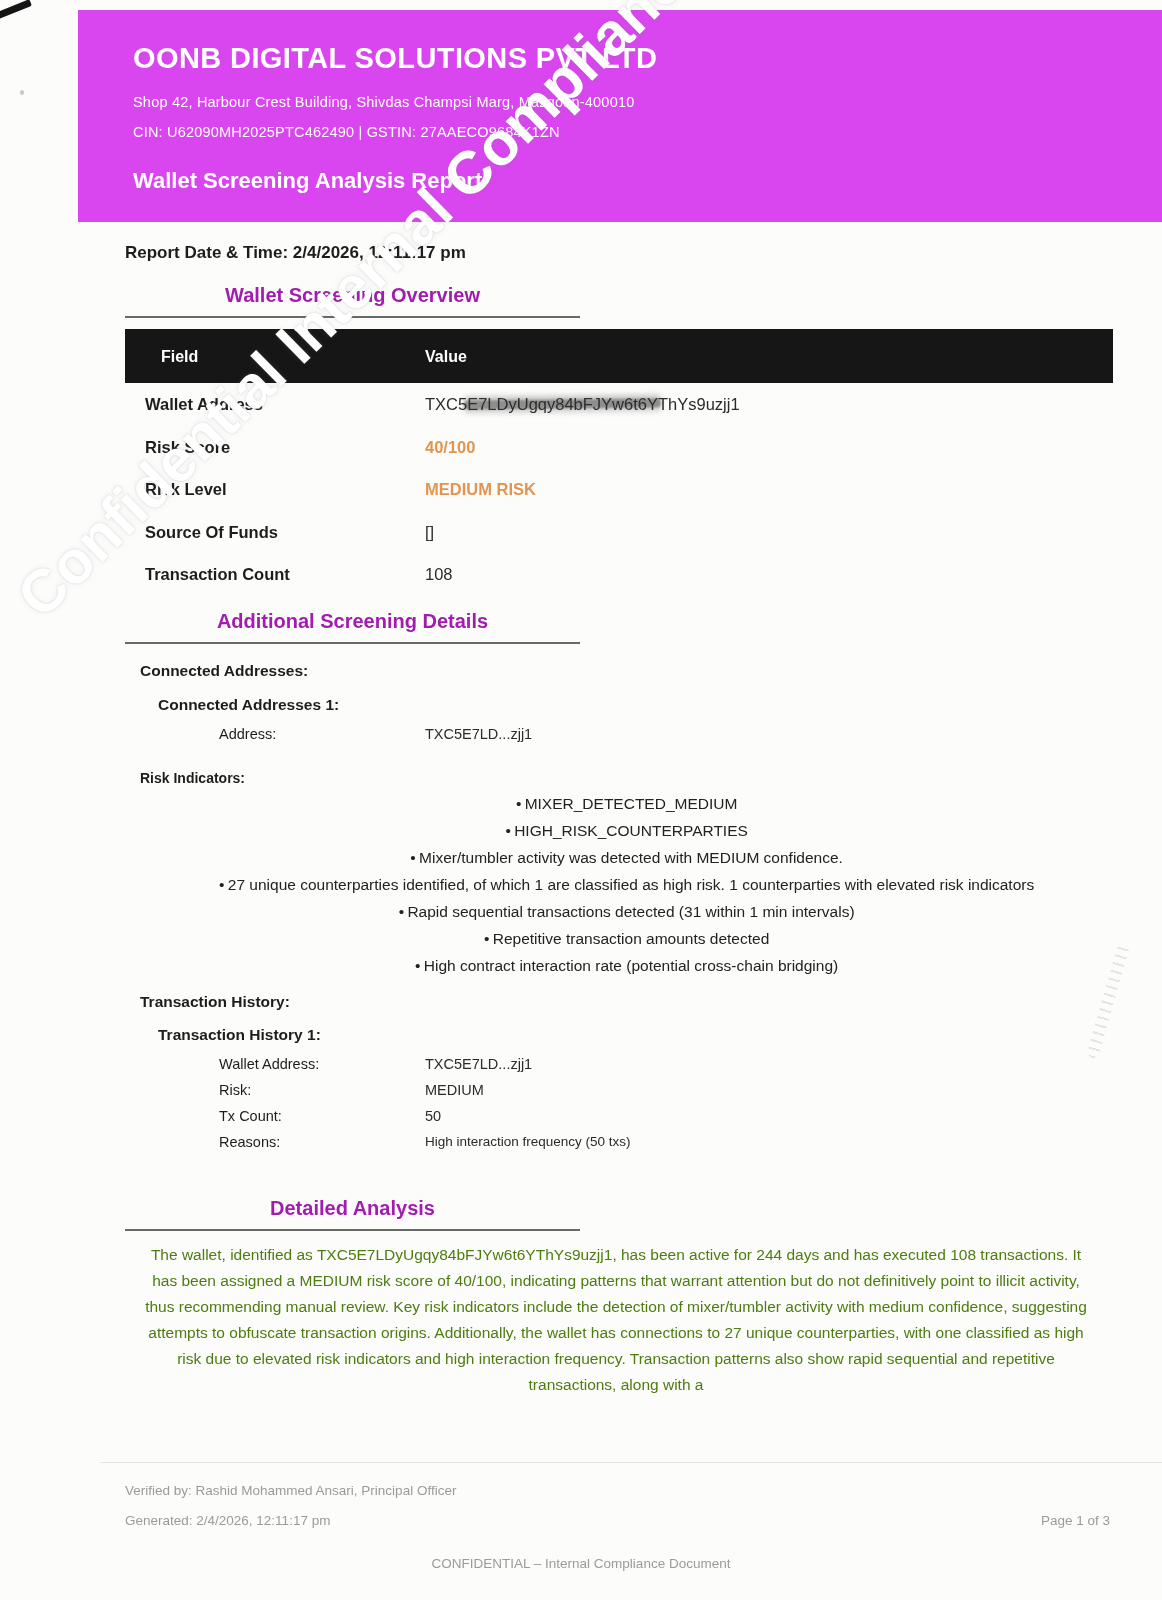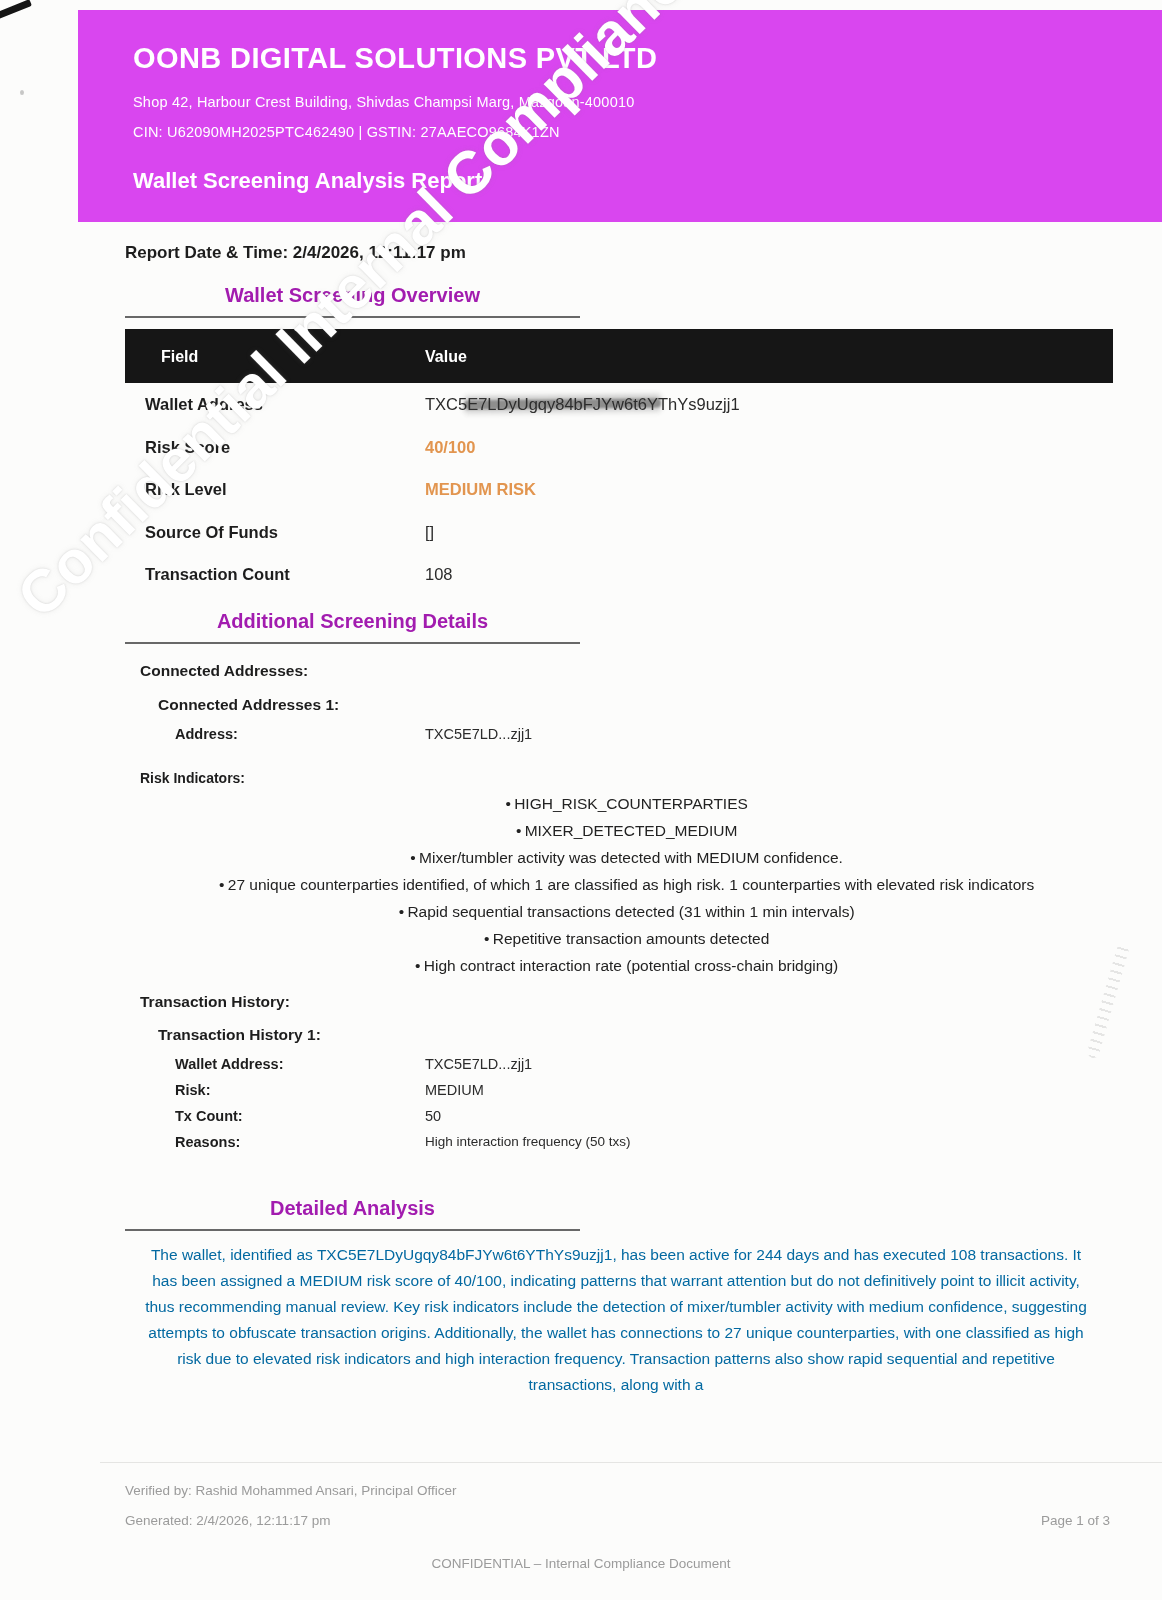--- a/index.html
+++ b/index.html
@@ -54,28 +54,28 @@
 
   .redacted { position:relative; color:#303030; }
   .redacted::after { content:""; position:absolute; left:-3px; right:-3px; top:50%; height:9px;
     transform:translateY(-50%) rotate(-.6deg); background:rgba(40,40,40,.52);
     border-radius:4px; filter:blur(1.1px);
     box-shadow:0 -4px 5px rgba(70,70,70,.28), 0 4px 5px rgba(70,70,70,.22); }
 
   
   .sub1 { font-size:15.5px; font-weight:bold; }
   .kv { position:absolute; font-size:14.5px; }
-  .kv .k { font-weight:bold; }
+  .kv .k { font-weight:normal;margin-left:44px; }
   .kv .v { position:absolute; left:250px; top:0; white-space:nowrap; color:#2b2b2b; font-weight:normal; }
 
   .bullets { left:155px; top:795px; width:940px; margin:0; padding:0; list-style:none; }
   .bullets li { font-size:15.5px; line-height:18px; margin-bottom:9px; color:#222; }
   .bullets li .dot { display:inline-block; width:12px; color:#222; }
 
-  .paragraph { left:137px; top:1242px; width:958px; font-size:15.5px; line-height:26px; color:#0369a1; }
+  .paragraph { left:137px; top:1242px; width:958px; font-size:15.5px; line-height:26px; color:#4d7c0f; }
 
   
   .foot-line { left:100px; top:1462px; width:1062px; height:1px; background:#e2e2e0; opacity:.9; }
   .foot { color:#9b9b9b; font-size:13.5px; }
   .verified { left:125px; top:1483px; }
   .generated { left:125px; top:1513px; }
   .pageno { right:52px; top:1513px; }
   .confidential { left:0; top:1556px; width:100%; text-align:center; }
 </style>
 </head>
@@ -135,22 +135,22 @@
   <div class="abs sub1" style="left:140px; top:662px;">Connected Addresses:</div>
   <div class="abs sub1" style="left:158px; top:696px;">Connected Addresses 1:</div>
   <div class="kv" style="left:175px; top:726px;">
     <span class="k">Address:</span>
     <span class="v">TXC5E7LD...zjj1</span>
   </div>
 
   <div class="abs sub1" style="left:140px; top:770px; font-size:14px;">Risk Indicators:</div>
 
   <ul class="abs bullets">
+    <li><span class="dot">•</span><span>MIXER_DETECTED_MEDIUM</span></li>
     <li><span class="dot">•</span><span>HIGH_RISK_COUNTERPARTIES</span></li>
-    <li><span class="dot">•</span><span>MIXER_DETECTED_MEDIUM</span></li>
     <li><span class="dot">•</span><span>Mixer/tumbler activity was detected with MEDIUM confidence.</span></li>
     <li><span class="dot">•</span><span>27 unique counterparties identified, of which 1 are classified as high risk. 1 counterparties with elevated risk indicators</span></li>
     <li><span class="dot">•</span><span>Rapid sequential transactions detected (31 within 1 min intervals)</span></li>
     <li><span class="dot">•</span><span>Repetitive transaction amounts detected</span></li>
     <li><span class="dot">•</span><span>High contract interaction rate (potential cross-chain bridging)</span></li>
   </ul>
 
   <div class="abs sub1" style="left:140px; top:993px;">Transaction History:</div>
   <div class="abs sub1" style="left:158px; top:1026px;">Transaction History 1:</div>
 

